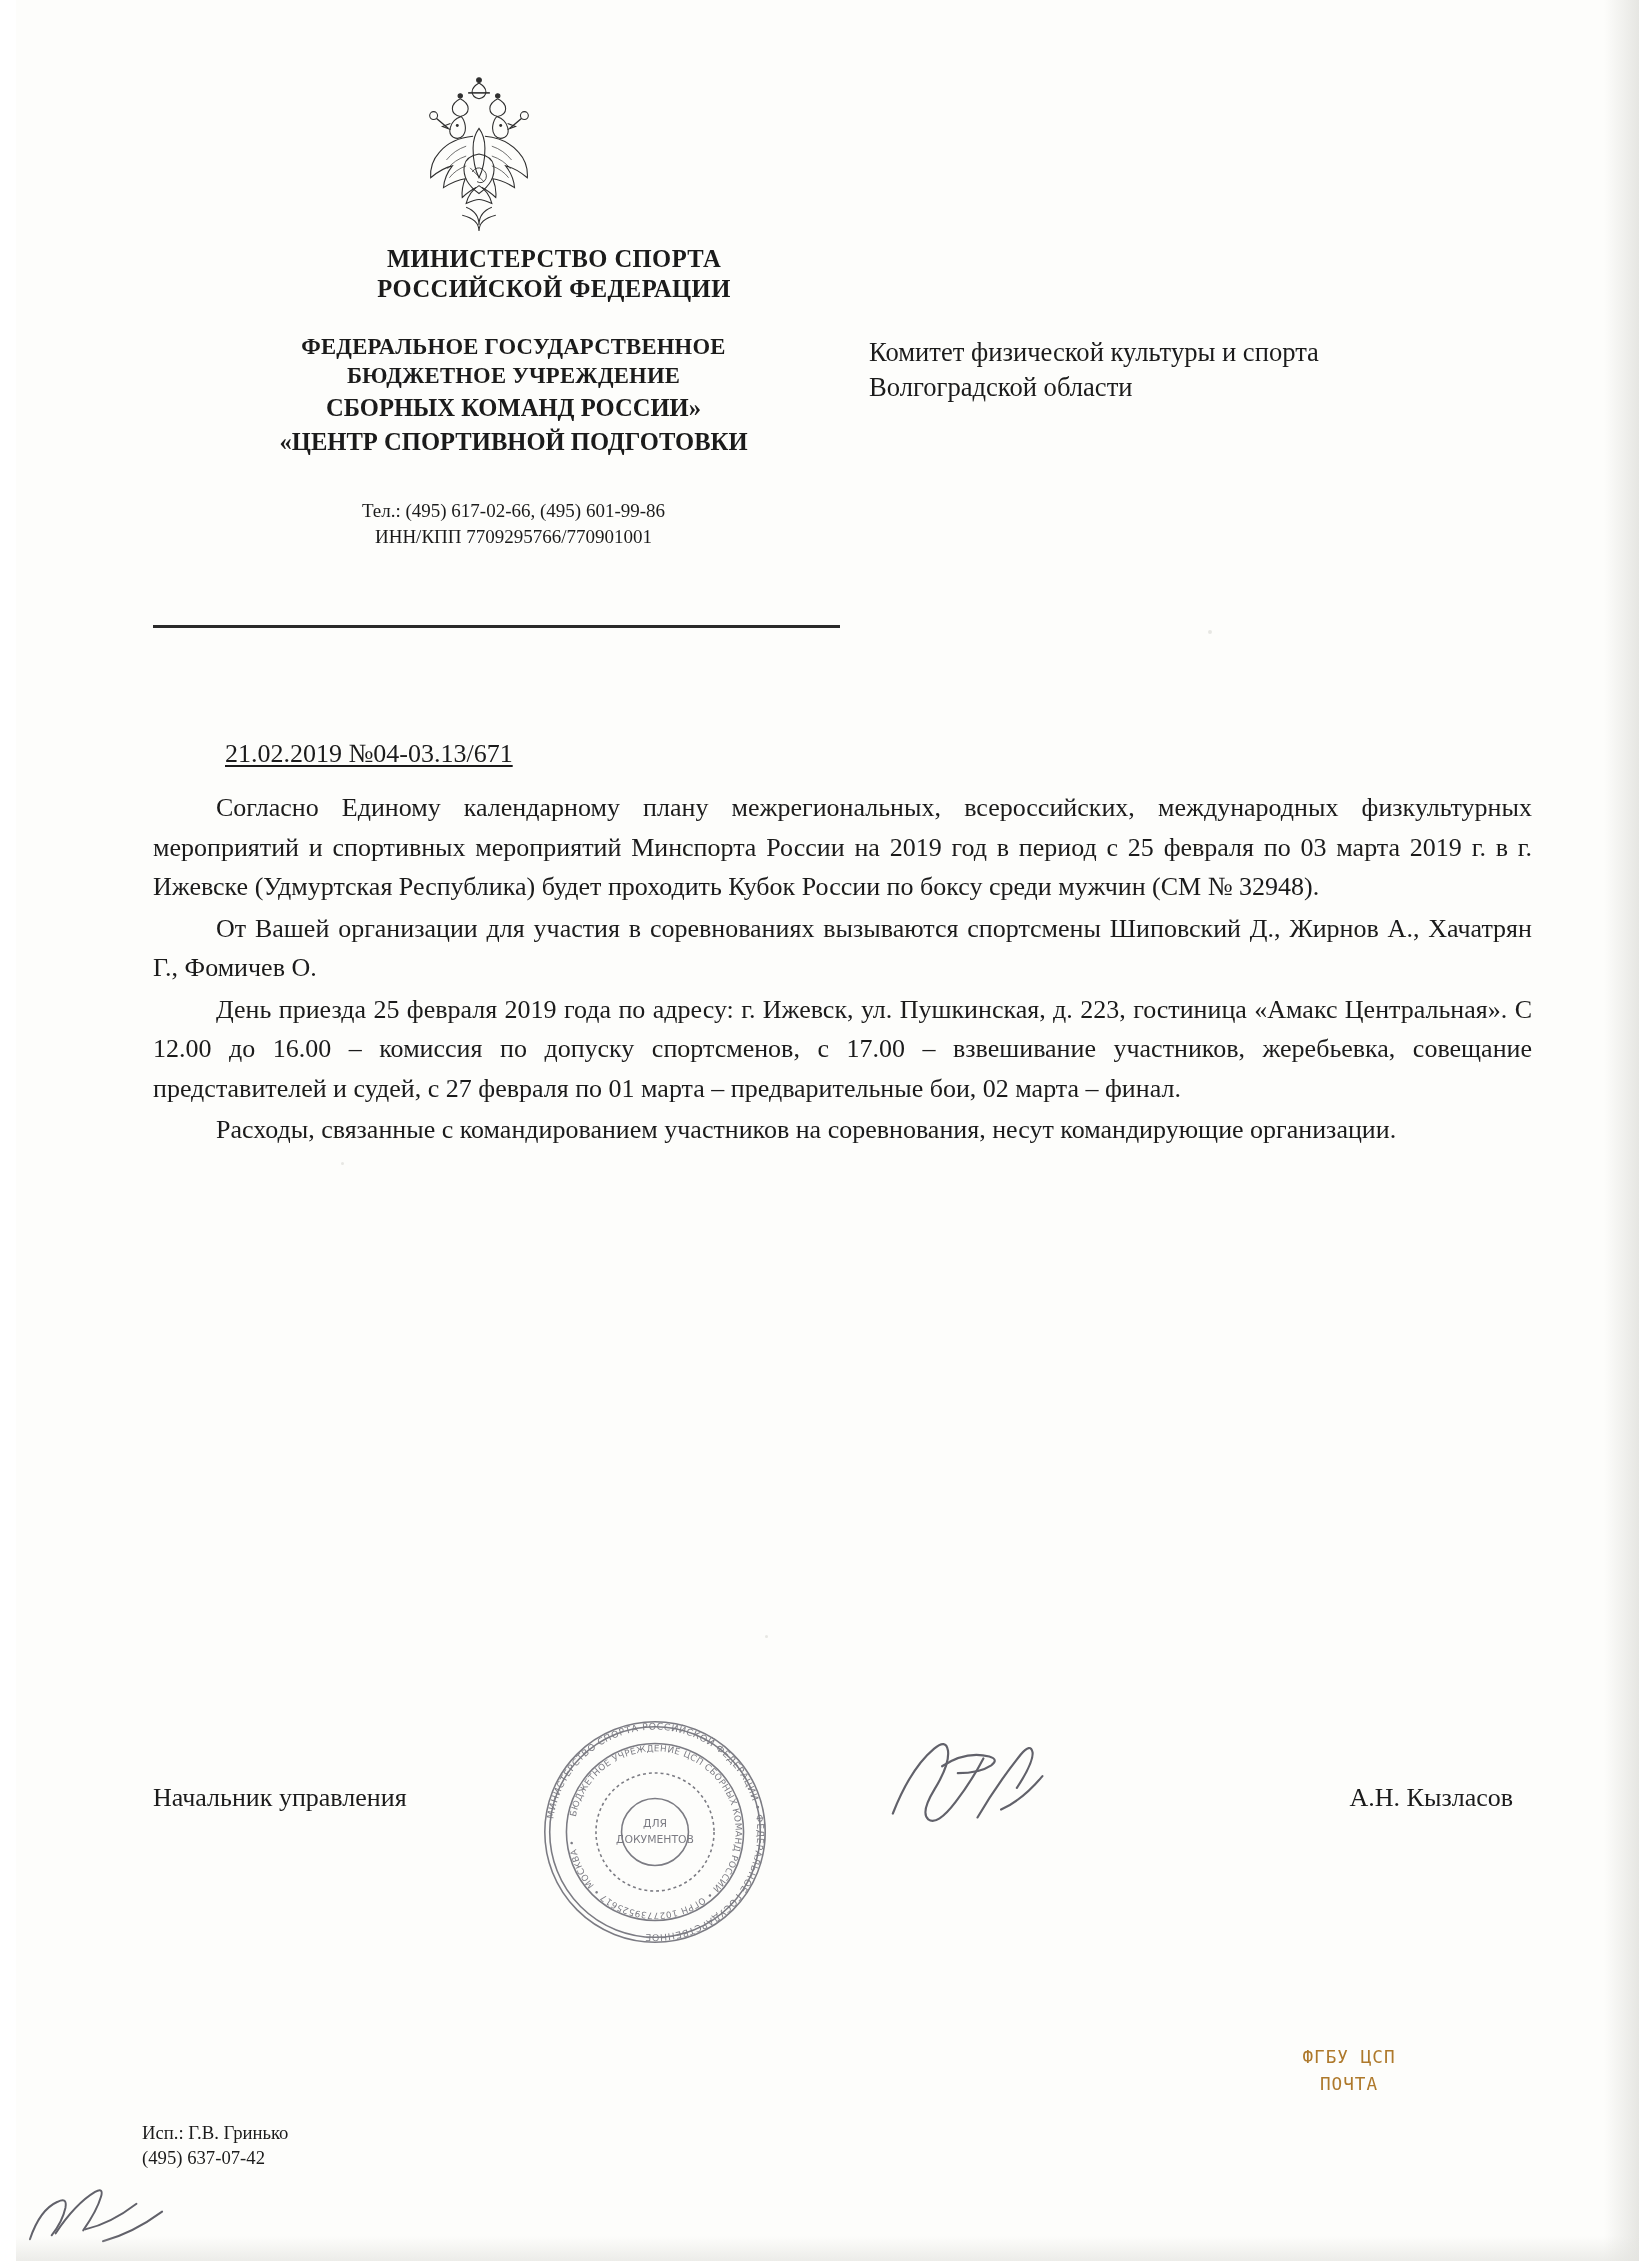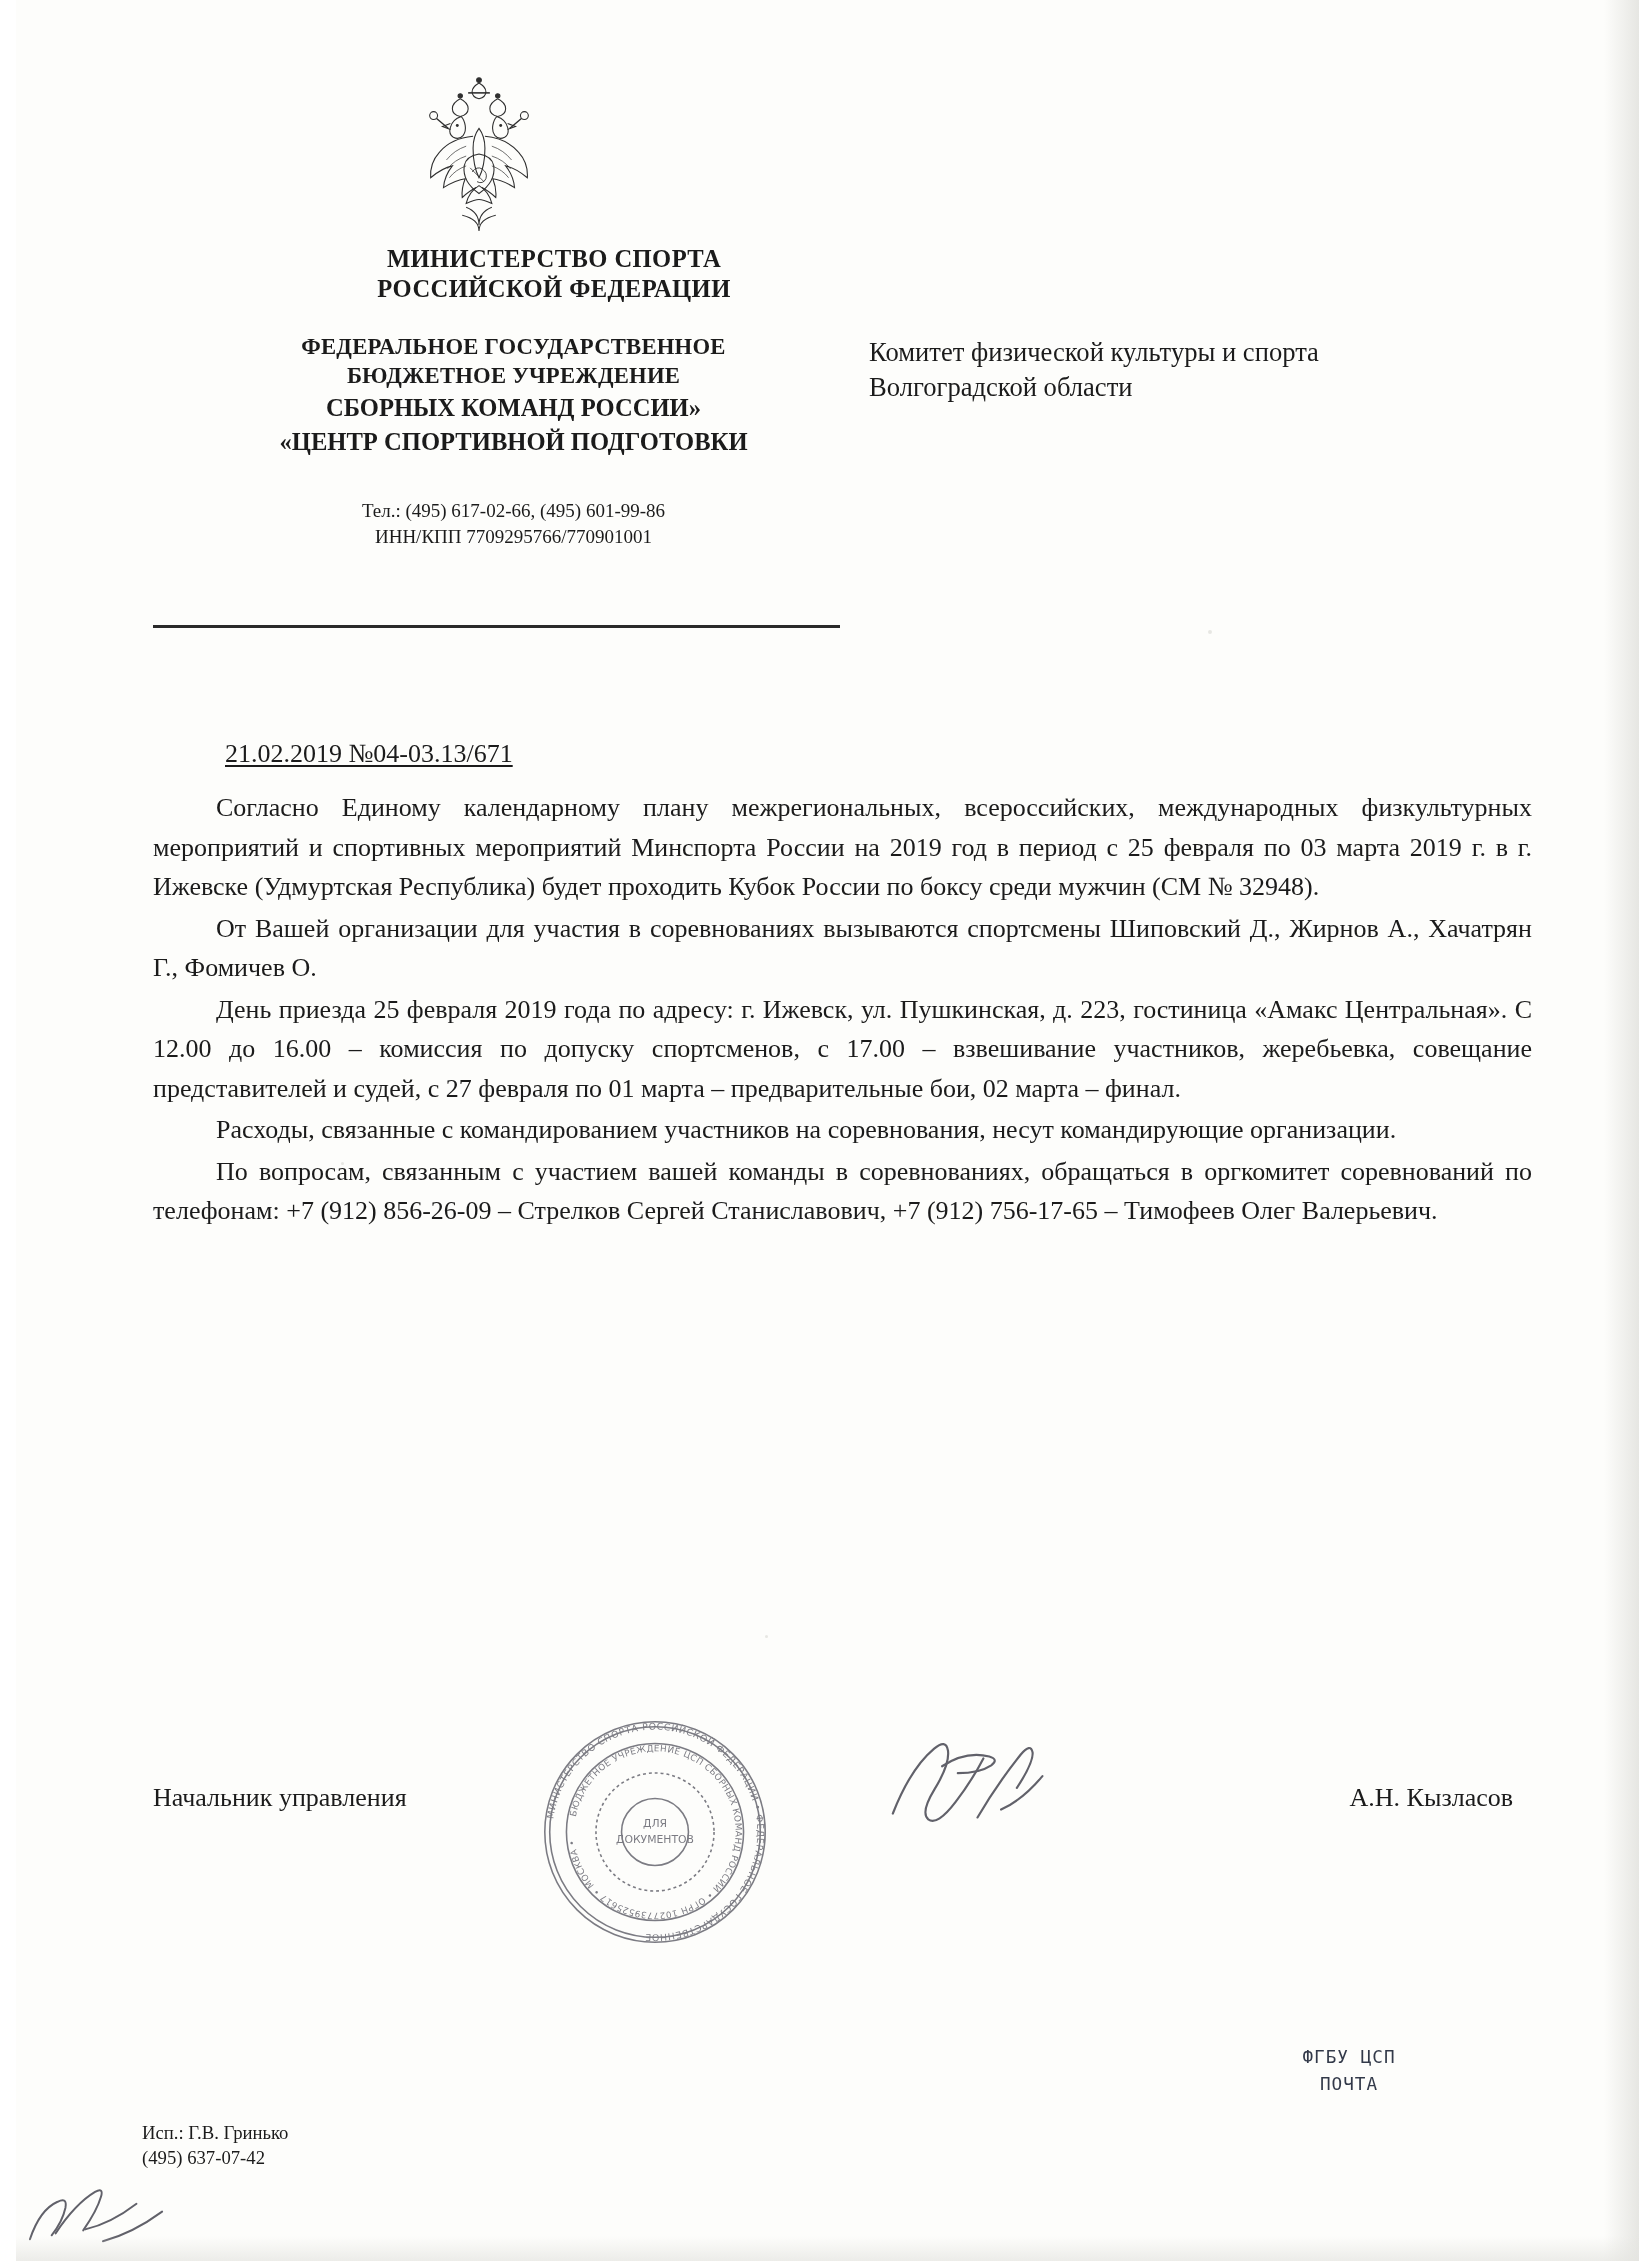--- a/index.html
+++ b/index.html
@@ -169,21 +169,21 @@
 
   .post-mark {
     position: absolute;
     right: 167px;
     top: 2044px;
     width: 246px;
     text-align: center;
     font-family: "DejaVu Sans Mono", monospace;
     font-size: 17.7px;
     letter-spacing: 1px;
-    color: #0f172a;
+    color: #a16207;
     opacity: 0.85;
     line-height: 1.5;
   }
 
   .executor {
     position: absolute;
     left: 126px;
     top: 2120px;
     font-size: 18.7px;
     line-height: 1.35;
@@ -277,21 +277,20 @@
     <div>Волгоградской области</div>
   </div>
 
   <div class="docnum">21.02.2019 №04-03.13/671</div>
 
   <div class="body-text">
     <p>Согласно Единому календарному плану межрегиональных, всероссийских, международных физкультурных мероприятий и спортивных мероприятий Минспорта России на 2019 год в  период с 25 февраля по 03 марта 2019 г. в г. Ижевске (Удмуртская Республика) будет проходить Кубок России по боксу среди мужчин (СМ № 32948).</p>
     <p>От Вашей организации для участия в соревнованиях вызываются спортсмены Шиповский Д., Жирнов А., Хачатрян Г., Фомичев О.</p>
     <p>День приезда 25 февраля 2019 года по адресу: г. Ижевск, ул. Пушкинская, д. 223, гостиница «Амакс Центральная». С 12.00 до 16.00 – комиссия по допуску спортсменов, с 17.00 – взвешивание участников, жеребьевка, совещание представителей и судей, с 27 февраля по 01 марта – предварительные бои, 02 марта – финал.</p>
     <p>Расходы, связанные с командированием участников на соревнования, несут командирующие организации.</p>
-    <p>По вопросам, связанным с участием вашей команды в соревнованиях, обращаться в оргкомитет соревнований по телефонам: +7 (912) 856-26-09 – Стрелков Сергей Станиславович, +7 (912) 756-17-65 – Тимофеев Олег Валерьевич.</p>
   </div>
 
   <div class="sig-title">Начальник управления</div>
   <div class="sig-name">А.Н. Кызласов</div>
 
   <div class="stamp">
     <svg viewBox="0 0 250 250" width="246" height="246" aria-hidden="true">
       <defs>
         <path id="ringOuter" d="M125,125 m-104,0 a104,104 0 1,1 208,0 a104,104 0 1,1 -208,0"></path>
         <path id="ringInner" d="M125,125 m-82,0 a82,82 0 1,1 164,0 a82,82 0 1,1 -164,0"></path>

